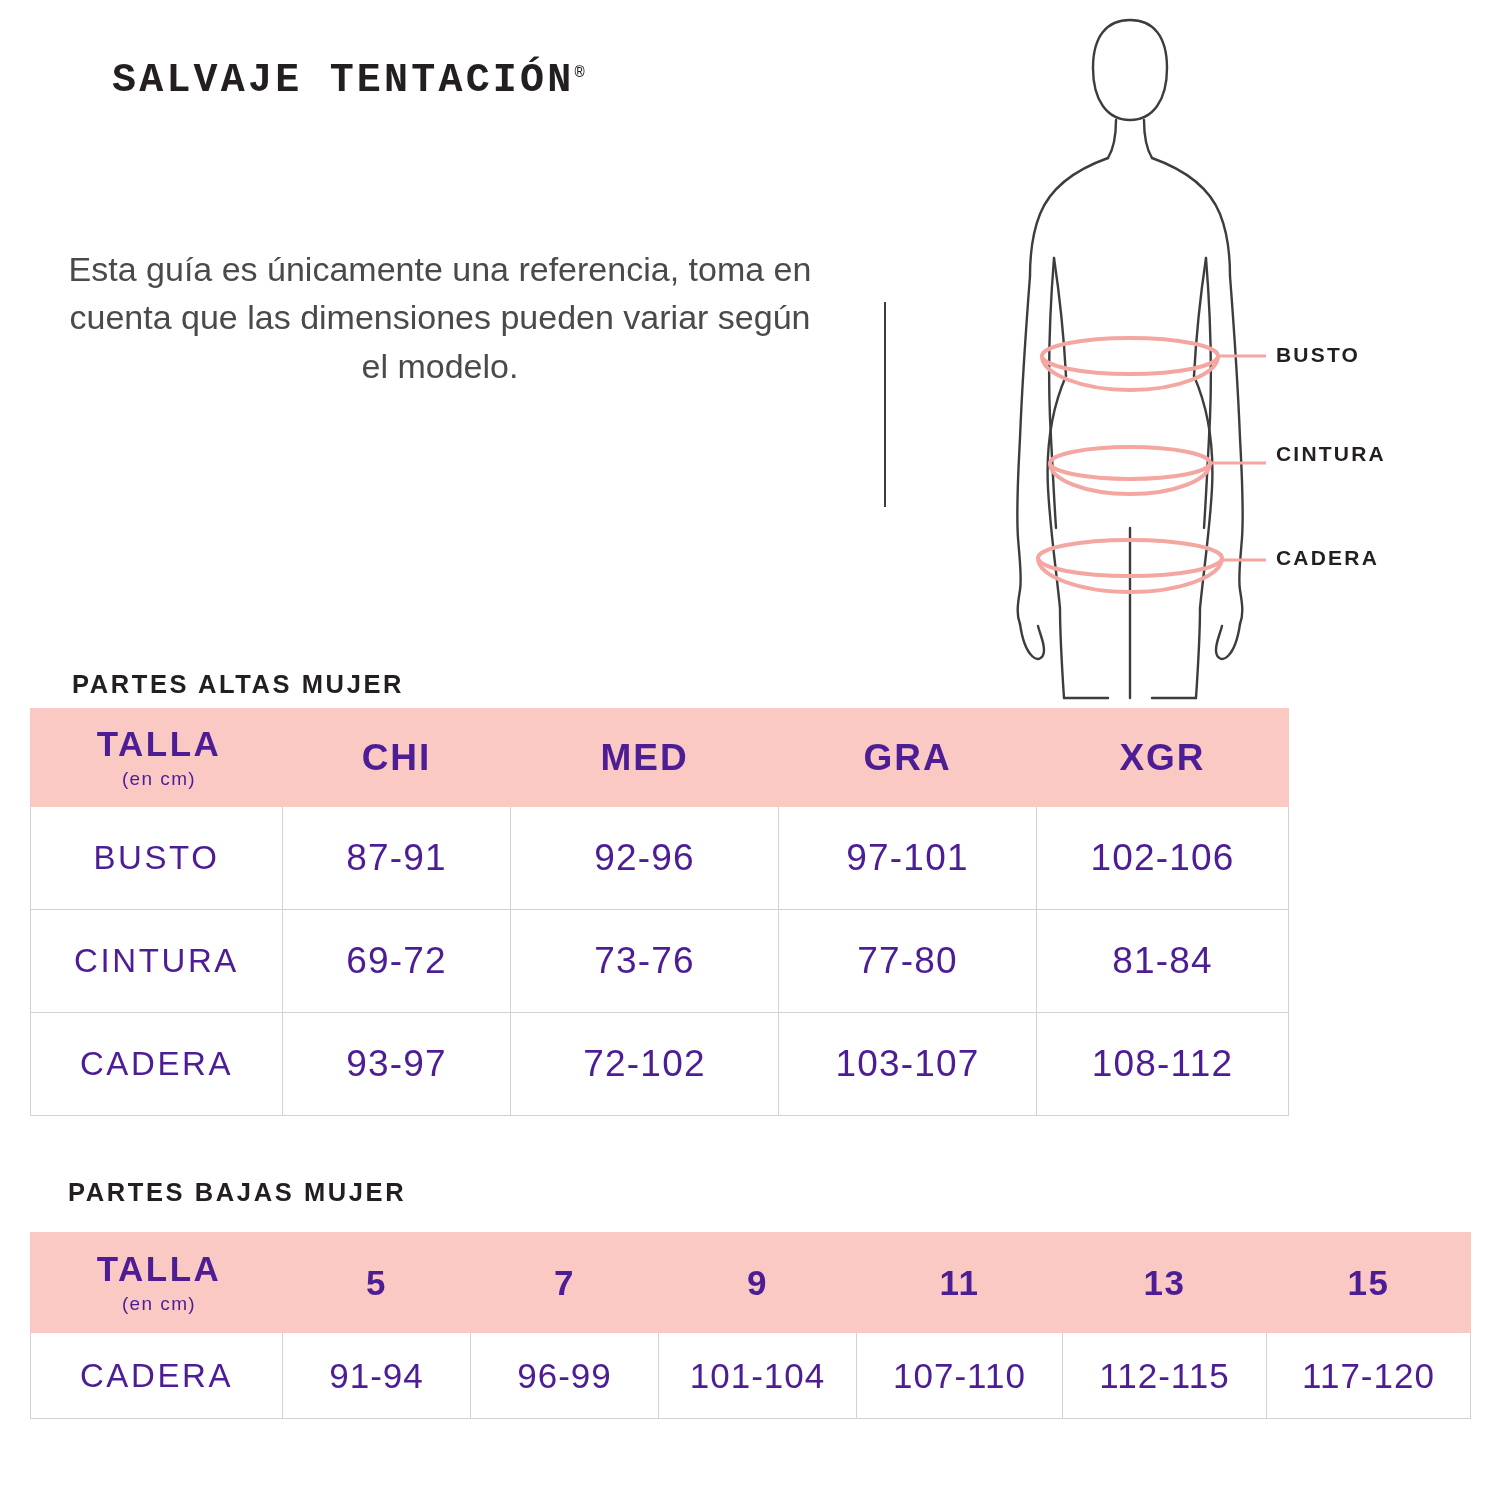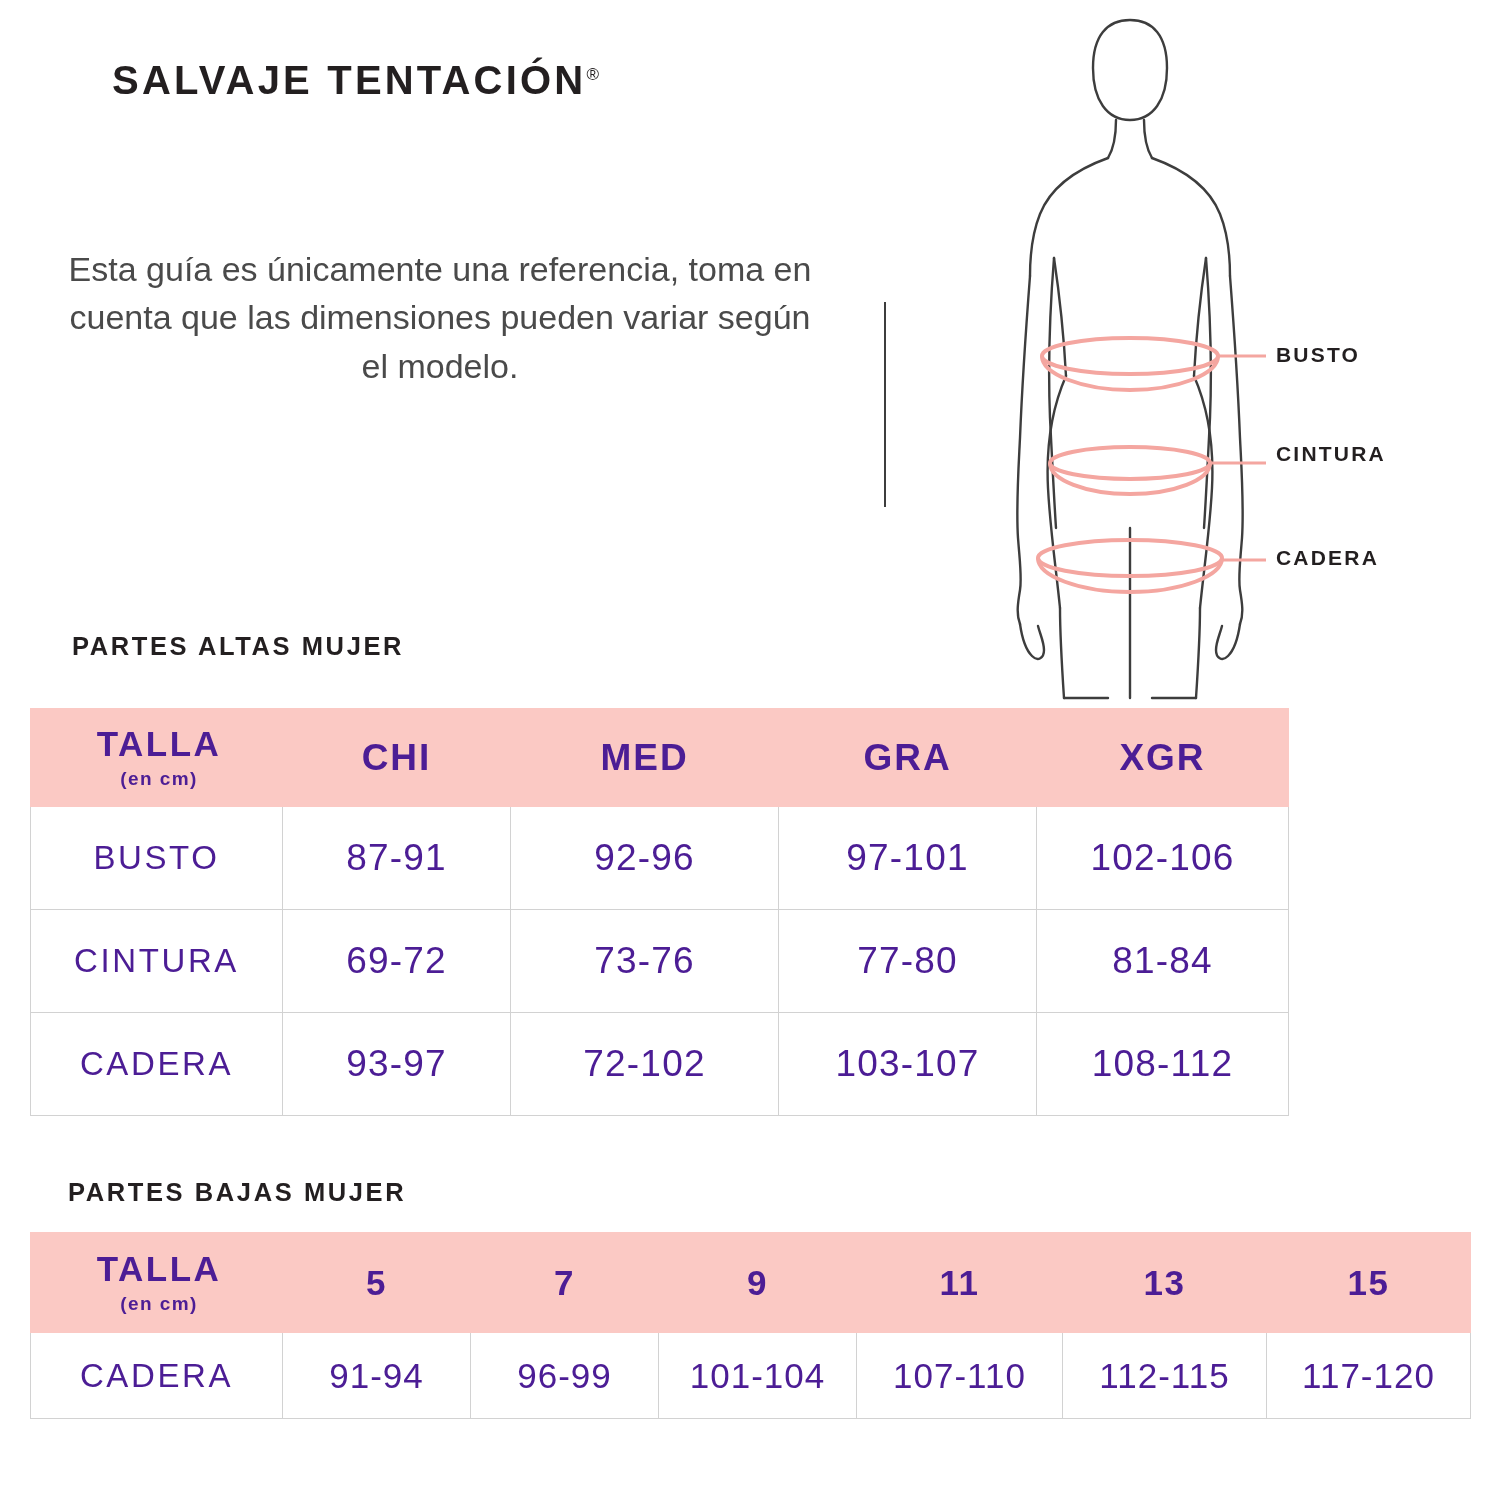--- a/index.html
+++ b/index.html
@@ -23,20 +23,21 @@
   
   .brand {
     position: absolute;
     left: 112px;
     top: 58px;
     font-size: 40px;
     font-weight: 700;
     letter-spacing: 3.2px;
     color: #231f20;
     white-space: nowrap;
+    font-family: Liberation Mono, monospace;
   }
   .brand .reg {
     font-size: 17px;
     vertical-align: super;
     letter-spacing: 0;
     font-weight: 400;
   }
 
   
   .intro {
@@ -97,21 +98,21 @@
 
   
   .section-head {
     position: absolute;
     font-size: 25.5px;
     font-weight: 700;
     letter-spacing: 2.6px;
     color: #231f20;
     white-space: nowrap;
   }
-  .head-altas { left: 72px; top: 632px; }
+  .head-altas { left: 72px; top: 670px; }
   .head-bajas { left: 68px; top: 1178px; }
 
   
   table {
     position: absolute;
     border-collapse: collapse;
     table-layout: fixed;
   }
   table td, table th {
     border: 1px solid #d2d2d2;
@@ -134,21 +135,21 @@
   }
   .t-upper .hdr td.talla-cell {
     font-size: 35px;
     letter-spacing: 2.5px;
     line-height: 1.05;
     padding-left: 6px;
   }
   .talla-sub {
     display: block;
     font-size: 19px;
-    font-weight: 700;
+    font-weight: 400;
     letter-spacing: 1.4px;
     margin-top: 6px;
   }
   .t-upper tbody td {
     height: 103px;
     font-size: 37px;
     letter-spacing: 1.2px;
   }
   .t-upper tbody td.rowlabel {
     font-size: 33px;

